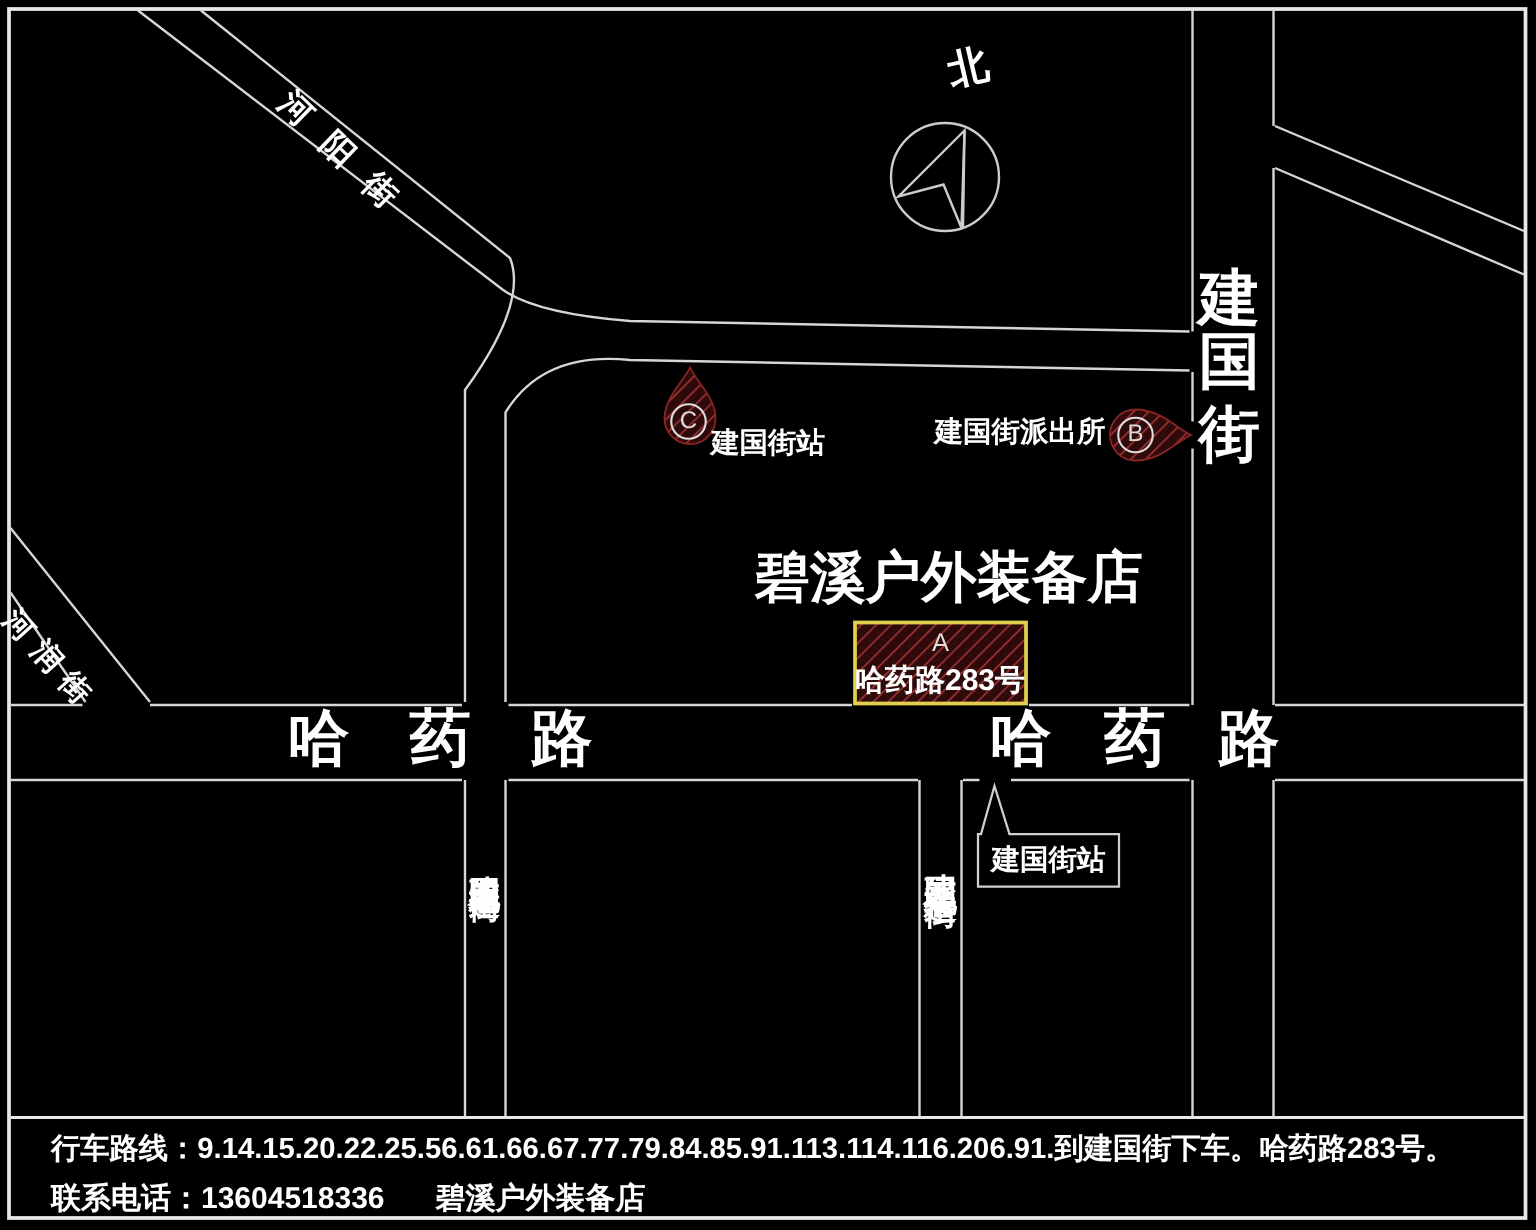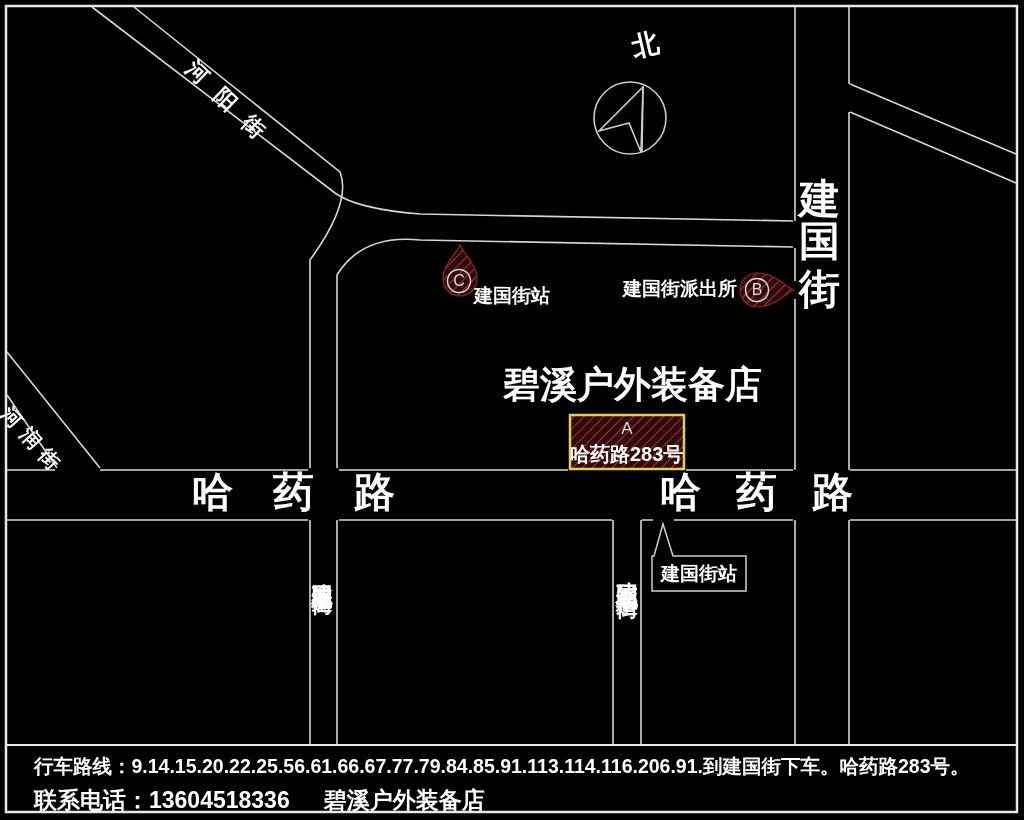--- a/index.html
+++ b/index.html
@@ -92,18 +92,18 @@
   <div class="txt letter" style="left:745px;top:282px;width:24px;font-size:16px;">B</div>
   <div class="txt letter" style="left:570px;top:420px;width:114px;font-size:17px;">A</div>
 
   <div class="txt" style="left:474px;top:286px;font-size:19px;">建国街站</div>
   <div class="txt" style="left:623px;top:279px;font-size:19px;font-family:Liberation Serif, serif;">建国街派出所</div>
   <div class="txt center" style="left:570px;top:444px;width:114px;font-size:20px;">哈药路283号</div>
 
   <div class="txt" style="left:661px;top:564px;font-size:19px;">建国街站</div>
 
   <div class="txt" style="left:34px;top:757px;font-size:19.5px;">行车路线：9.14.15.20.22.25.56.61.66.67.77.79.84.85.91.113.114.116.206.91.到建国街下车。哈药路283号。</div>
-  <div class="txt footer-line" style="left:34px;top:789px;font-size:23px;">
+  <div class="txt footer-line" style="left:34px;top:789px;font-size:20px;">
     <span>联系电话：13604518336</span>
     <span>碧溪户外装备店</span>
   </div>
 
 </div>
 
 </body></html>

